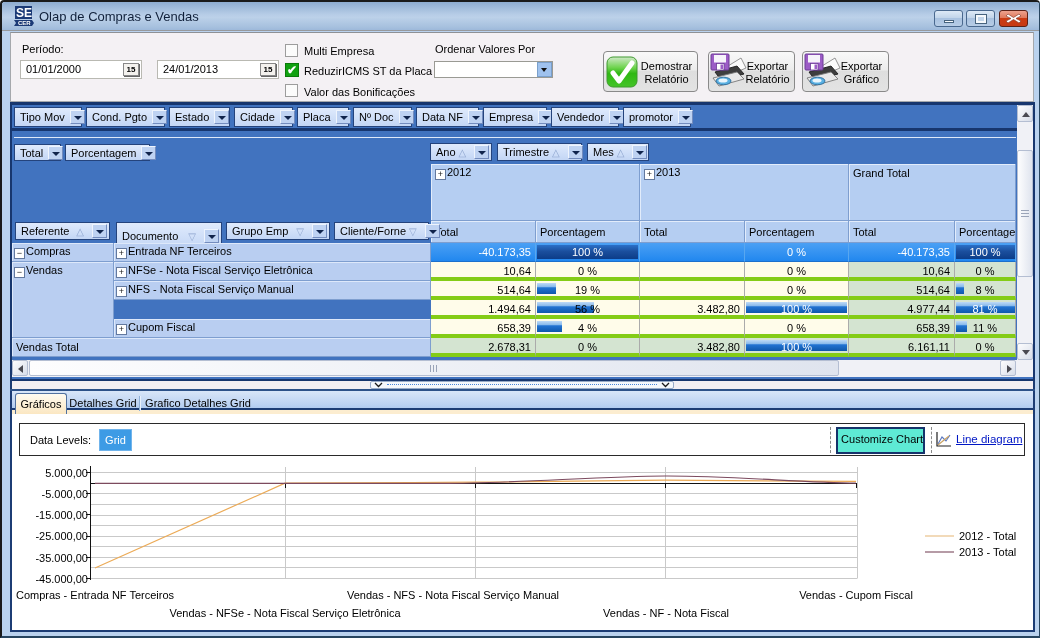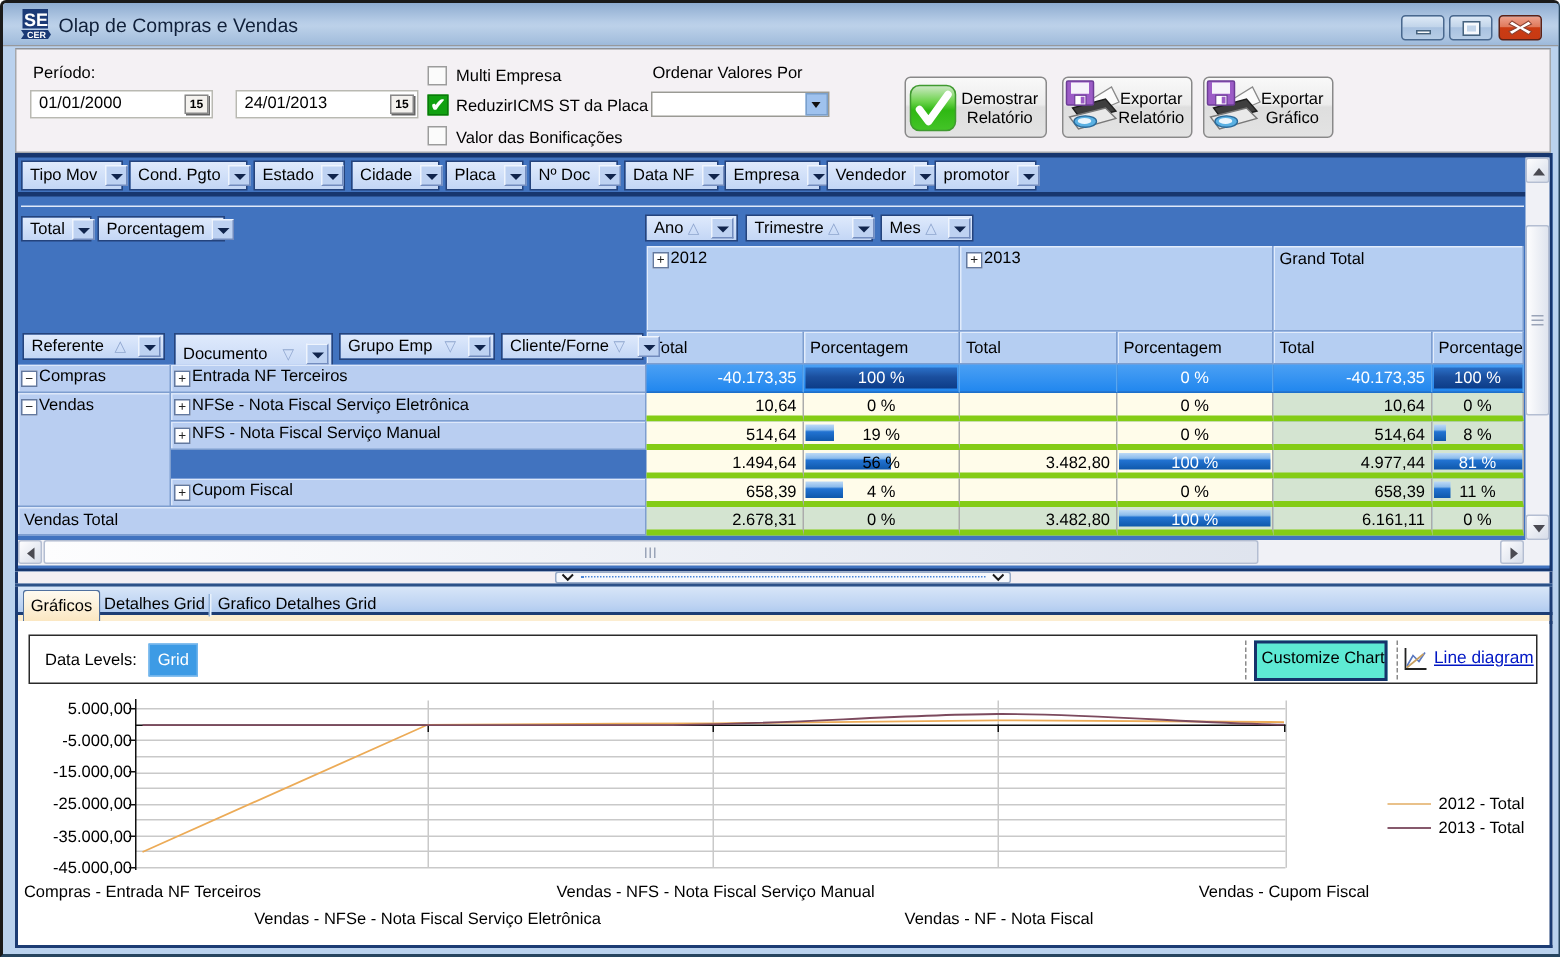--- a/index.html
+++ b/index.html
@@ -352,20 +352,20 @@
           <line x1="653.5" y1="69" x2="653.5" y2="74"></line>
           <line x1="844.5" y1="69" x2="844.5" y2="74"></line>
         </g>
         <path d="M83,154 L273,69.2 C337,68.9 400,68.4 463.5,68.2 C527,68 590,66.3 653,66.2 C717,66.1 781,67.4 844,67.4" fill="none" stroke="#ecab57" stroke-width="1.2"></path>
         <path d="M83,69.4 L430,69.4 C500,69.4 590,62.3 653,62 C717,61.7 790,68.6 844,69.1" fill="none" stroke="#7c4a5e" stroke-width="1.2"></path>
         <line x1="913" y1="122" x2="942" y2="122" stroke="#e9c18a" stroke-width="1.2"></line>
         <line x1="913" y1="138" x2="942" y2="138" stroke="#86596c" stroke-width="1.2"></line>
       </svg>
       <div class="cl" style="left:83px;top:175px;transform:translateX(-50%)">Compras - Entrada NF Terceiros</div>
       <div class="cl" style="left:273px;top:193px;transform:translateX(-50%)">Vendas - NFSe - Nota Fiscal Serviço Eletrônica</div>
-      <div class="cl" style="left:465px;top:175px;transform:translateX(-50%)">Vendas - NFS - Nota Fiscal Serviço Manual</div>
+      <div class="cl" style="left:441px;top:175px;transform:translateX(-50%)">Vendas - NFS - Nota Fiscal Serviço Manual</div>
       <div class="cl" style="left:654px;top:193px;transform:translateX(-50%)">Vendas - NF - Nota Fiscal</div>
       <div class="cl" style="left:844px;top:175px;transform:translateX(-50%)">Vendas - Cupom Fiscal</div>
       <div class="cl" style="left:947px;top:116px">2012 - Total</div>
       <div class="cl" style="left:947px;top:132px">2013 - Total</div>
     </div>
   </div>
 </div>
 
 </body></html>

